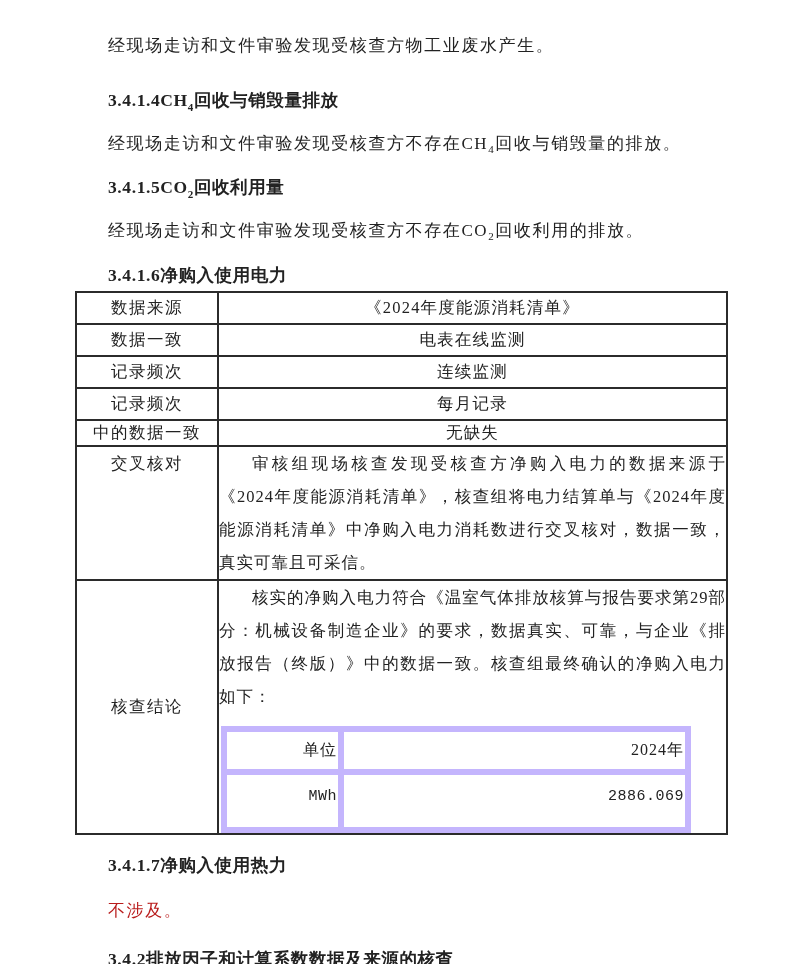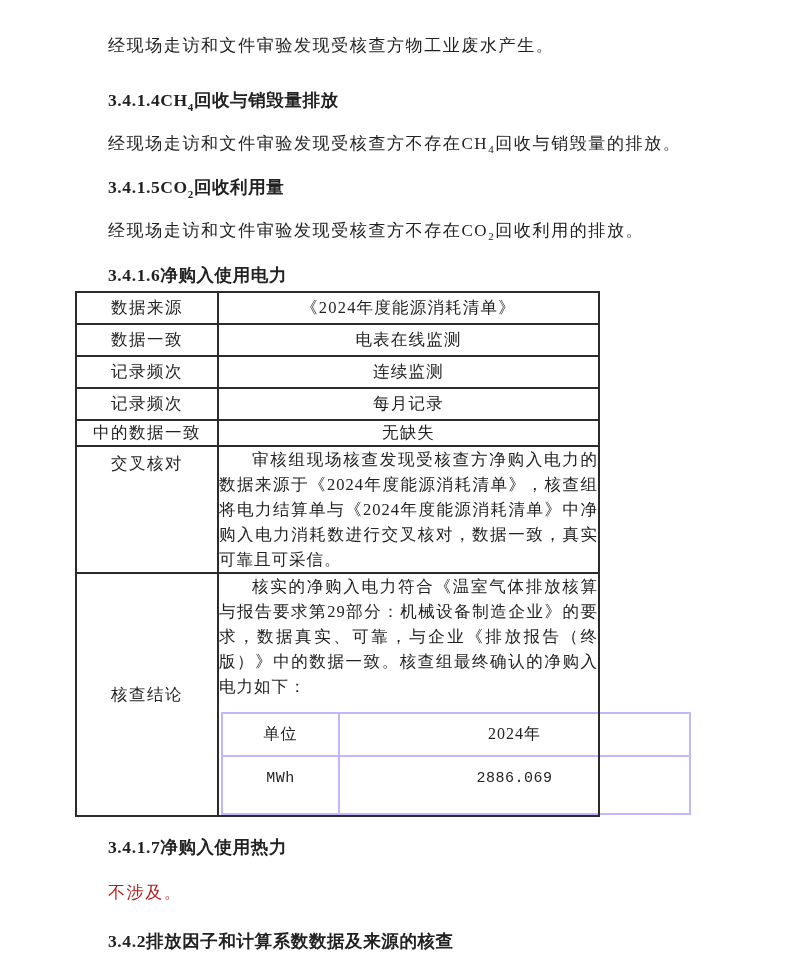--- a/index.html
+++ b/index.html
@@ -41,21 +41,21 @@
   .mt-p417 { margin-top: 22px; color: #b91c1c; }
   .mt-h342 { margin-top: 24px; }
   sub.chem {
     font-size: 11px;
     line-height: 0;
   }
   
   table.main-table {
     border-collapse: collapse;
     table-layout: fixed;
-    width: 525px;
+    width: 653px;
     margin: 4px 15px 0 0;
     padding-left: 29px;
   }
   table.main-table > tbody > tr > td {
     border: 2px solid #2b2b2b;
     font-size: 16.5px;
     padding: 0;
   }
   col.c1 { width: 142px; }
   .row-s  td { height: 32px; }
@@ -75,33 +75,33 @@
   }
   td.val-just {
     vertical-align: top;
     padding: 3px 10px 4px 12px;
   }
   td.val-just p.cell-par {
     margin: 0;
     text-indent: 2em;
     text-align: justify;
     letter-spacing: 1px;
-    line-height: 25px;
+    line-height: 33px;
     font-size: 16.5px;
   }
   
   table.inner-table {
     border-collapse: collapse;
     table-layout: fixed;
     width: 470px;
     margin: 13px 0 0 2px;
   }
   table.inner-table td {
-    border: 2px solid #c4b5fd;
-    text-align: center;
+    border: 6px solid #c4b5fd;
+    text-align: right;
     font-size: 16px;
     letter-spacing: 1px;
   }
   col.ic1 { width: 117px; }
   tr.inner-head td { height: 43px; vertical-align: middle; }
   tr.inner-data td {
     height: 58px;
     vertical-align: top;
     padding-top: 13px;
     font-family: "Liberation Mono", "DejaVu Sans Mono", monospace;

